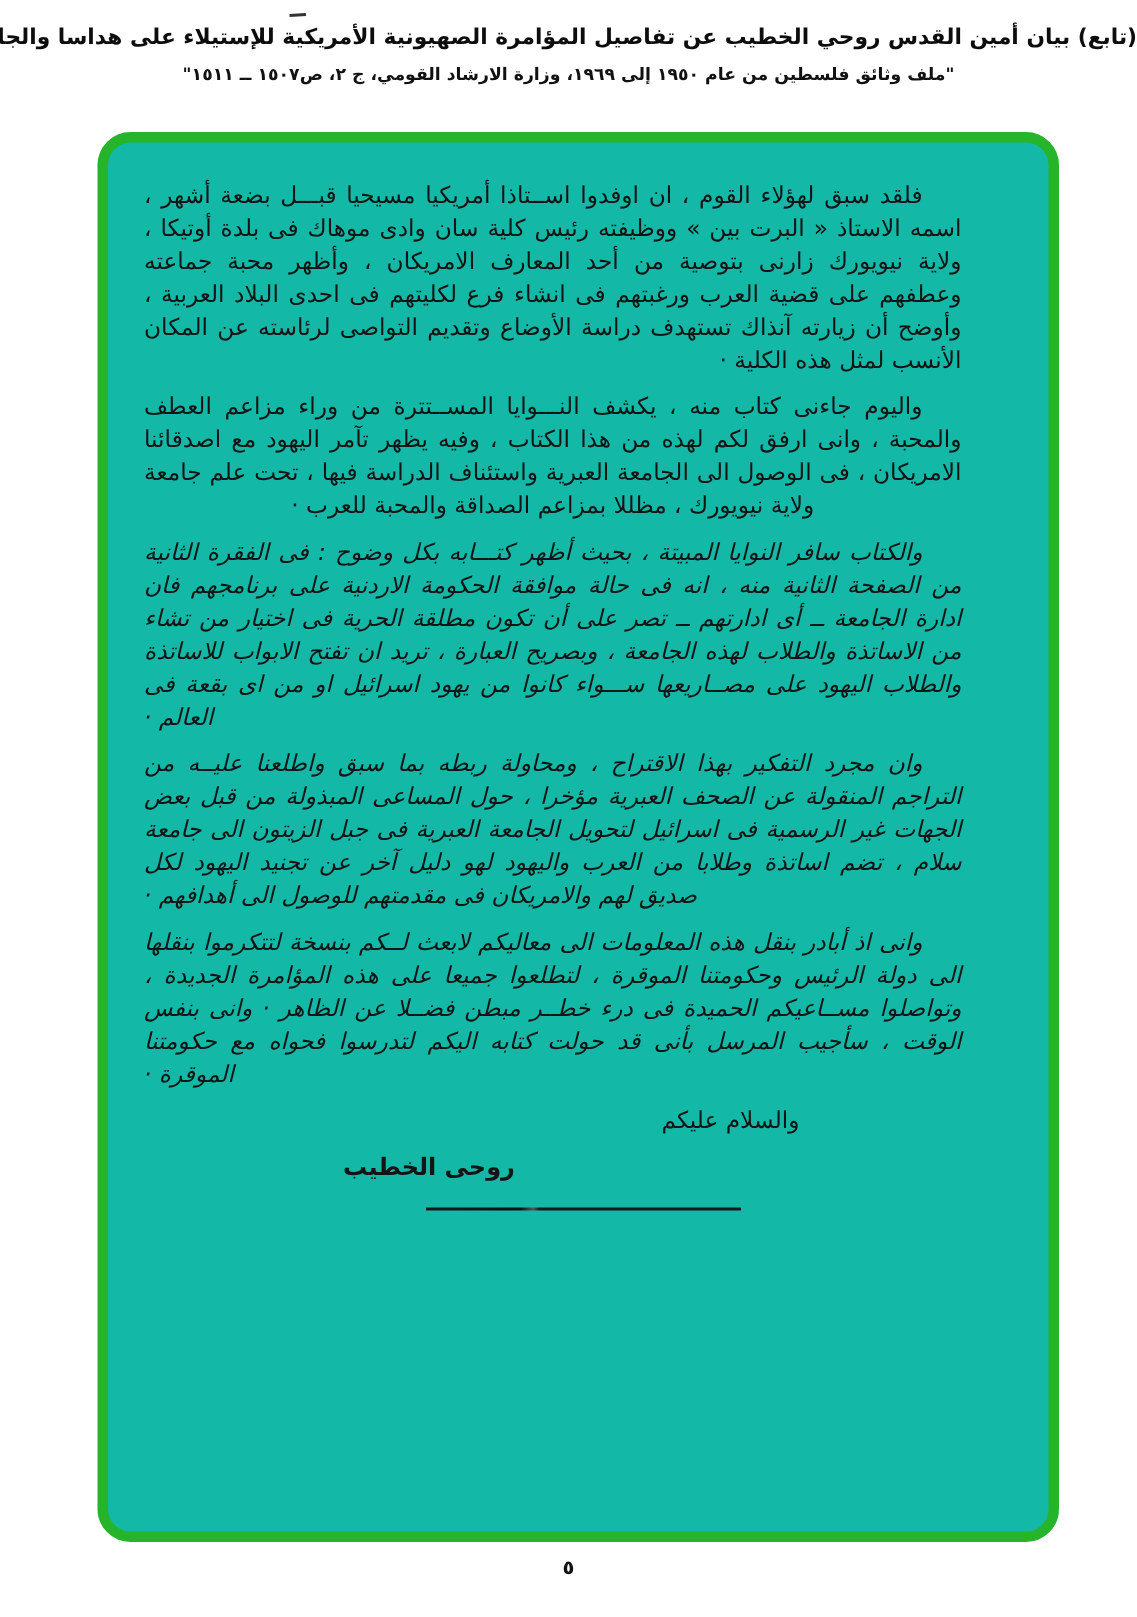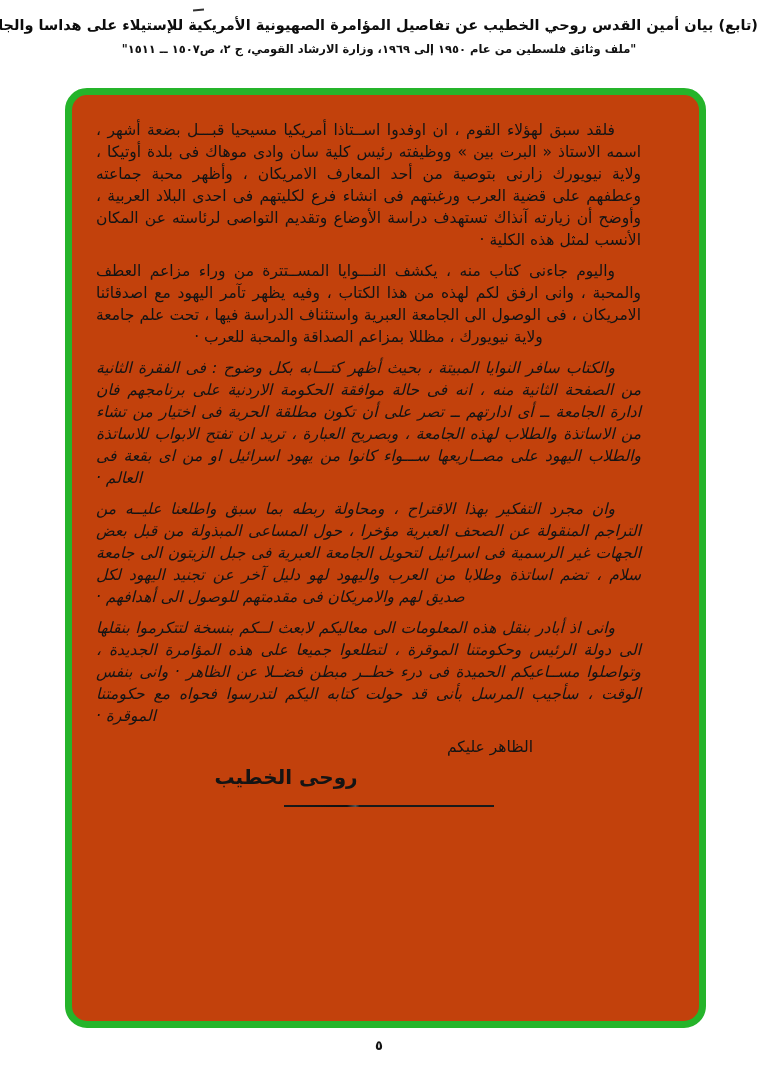--- a/index.html
+++ b/index.html
@@ -49,21 +49,21 @@
   }
   .doc-frame {
     position: absolute;
     top: 88px;
     left: 65px;
     width: 641px;
     height: 940px;
     box-sizing: border-box;
     border: 7px solid #25b42a;
     border-radius: 22px;
-    background: #c2410c;
+    background: #14b8a6;
   }
   .doc-content {
     box-sizing: border-box;
     padding: 24px 58px 0 24px;
     direction: rtl;
     color: #141414;
     font-size: 15.5px;
     line-height: 22px;
   }
   .doc-content p {
@@ -80,21 +80,21 @@
     padding-left: 0;
     padding-right: 108px;
     font-size: 15.5px;
   }
   .signature-block {
     width: 220px;
     margin-top: 8px;
     margin-right: 245px;
     text-align: center;
     font-weight: bold;
-    font-size: 20px;
+    font-size: 16px;
     line-height: 23px;
   }
   .sig-rule {
     margin-top: 16px;
     margin-right: 147px;
     width: 210px;
     height: 2px;
     background: linear-gradient(to left, #1a1a1a 0%, #1a1a1a 64%, #555 66%, #111 70%, #1a1a1a 100%);
   }
   .page-number {
@@ -126,21 +126,21 @@
       <p class="last-right">فلقد سبق لهؤلاء القوم ، ان اوفدوا اســتاذا أمريكيا مسيحيا قبـــل بضعة أشهر ، اسمه الاستاذ « البرت بين » ووظيفته رئيس كلية سان وادى موهاك فى بلدة أوتيكا ، ولاية نيويورك زارنى بتوصية من أحد المعارف الامريكان ، وأظهر محبة جماعته وعطفهم على قضية العرب ورغبتهم فى انشاء فرع لكليتهم فى احدى البلاد العربية ، وأوضح أن زيارته آنذاك تستهدف دراسة الأوضاع وتقديم التواصى لرئاسته عن المكان الأنسب لمثل هذه الكلية ·</p>
 
       <p class="last-center">واليوم جاءنى كتاب منه ، يكشف النـــوايا المســتترة من وراء مزاعم العطف والمحبة ، وانى ارفق لكم لهذه من هذا الكتاب ، وفيه يظهر تآمر اليهود مع اصدقائنا الامريكان ، فى الوصول الى الجامعة العبرية واستئناف الدراسة فيها ، تحت علم جامعة ولاية نيويورك ، مظللا بمزاعم الصداقة والمحبة للعرب ·</p>
 
       <p class="last-left">والكتاب سافر النوايا المبيتة ، بحيث أظهر كتـــابه بكل وضوح : فى الفقرة الثانية من الصفحة الثانية منه ، انه فى حالة موافقة الحكومة الاردنية على برنامجهم فان ادارة الجامعة ــ أى ادارتهم ــ تصر على أن تكون مطلقة الحرية فى اختيار من تشاء من الاساتذة والطلاب لهذه الجامعة ، وبصريح العبارة ، تريد ان تفتح الابواب للاساتذة والطلاب اليهود على مصــاريعها ســـواء كانوا من يهود اسرائيل او من اى بقعة فى العالم ·</p>
 
       <p class="last-left">وان مجرد التفكير بهذا الاقتراح ، ومحاولة ربطه بما سبق واطلعنا عليــه من التراجم المنقولة عن الصحف العبرية مؤخرا ، حول المساعى المبذولة من قبل بعض الجهات غير الرسمية فى اسرائيل لتحويل الجامعة العبرية فى جبل الزيتون الى جامعة سلام ، تضم اساتذة وطلابا من العرب واليهود لهو دليل آخر عن تجنيد اليهود لكل صديق لهم والامريكان فى مقدمتهم للوصول الى أهدافهم ·</p>
 
       <p class="last-left">وانى اذ أبادر بنقل هذه المعلومات الى معاليكم لابعث لــكم بنسخة لتتكرموا بنقلها الى دولة الرئيس وحكومتنا الموقرة ، لتطلعوا جميعا على هذه المؤامرة الجديدة ، وتواصلوا مســاعيكم الحميدة فى درء خطــر مبطن فضــلا عن الظاهر · وانى بنفس الوقت ، سأجيب المرسل بأنى قد حولت كتابه اليكم لتدرسوا فحواه مع حكومتنا الموقرة ·</p>
 
-      <div class="closing-line">الظاهر عليكم</div>
+      <div class="closing-line">والسلام عليكم</div>
 
       <div class="signature-block">
         <div>روحى الخطيب</div>
       </div>
 
       <div class="sig-rule"></div>
 
     </div>
   </div>
 

